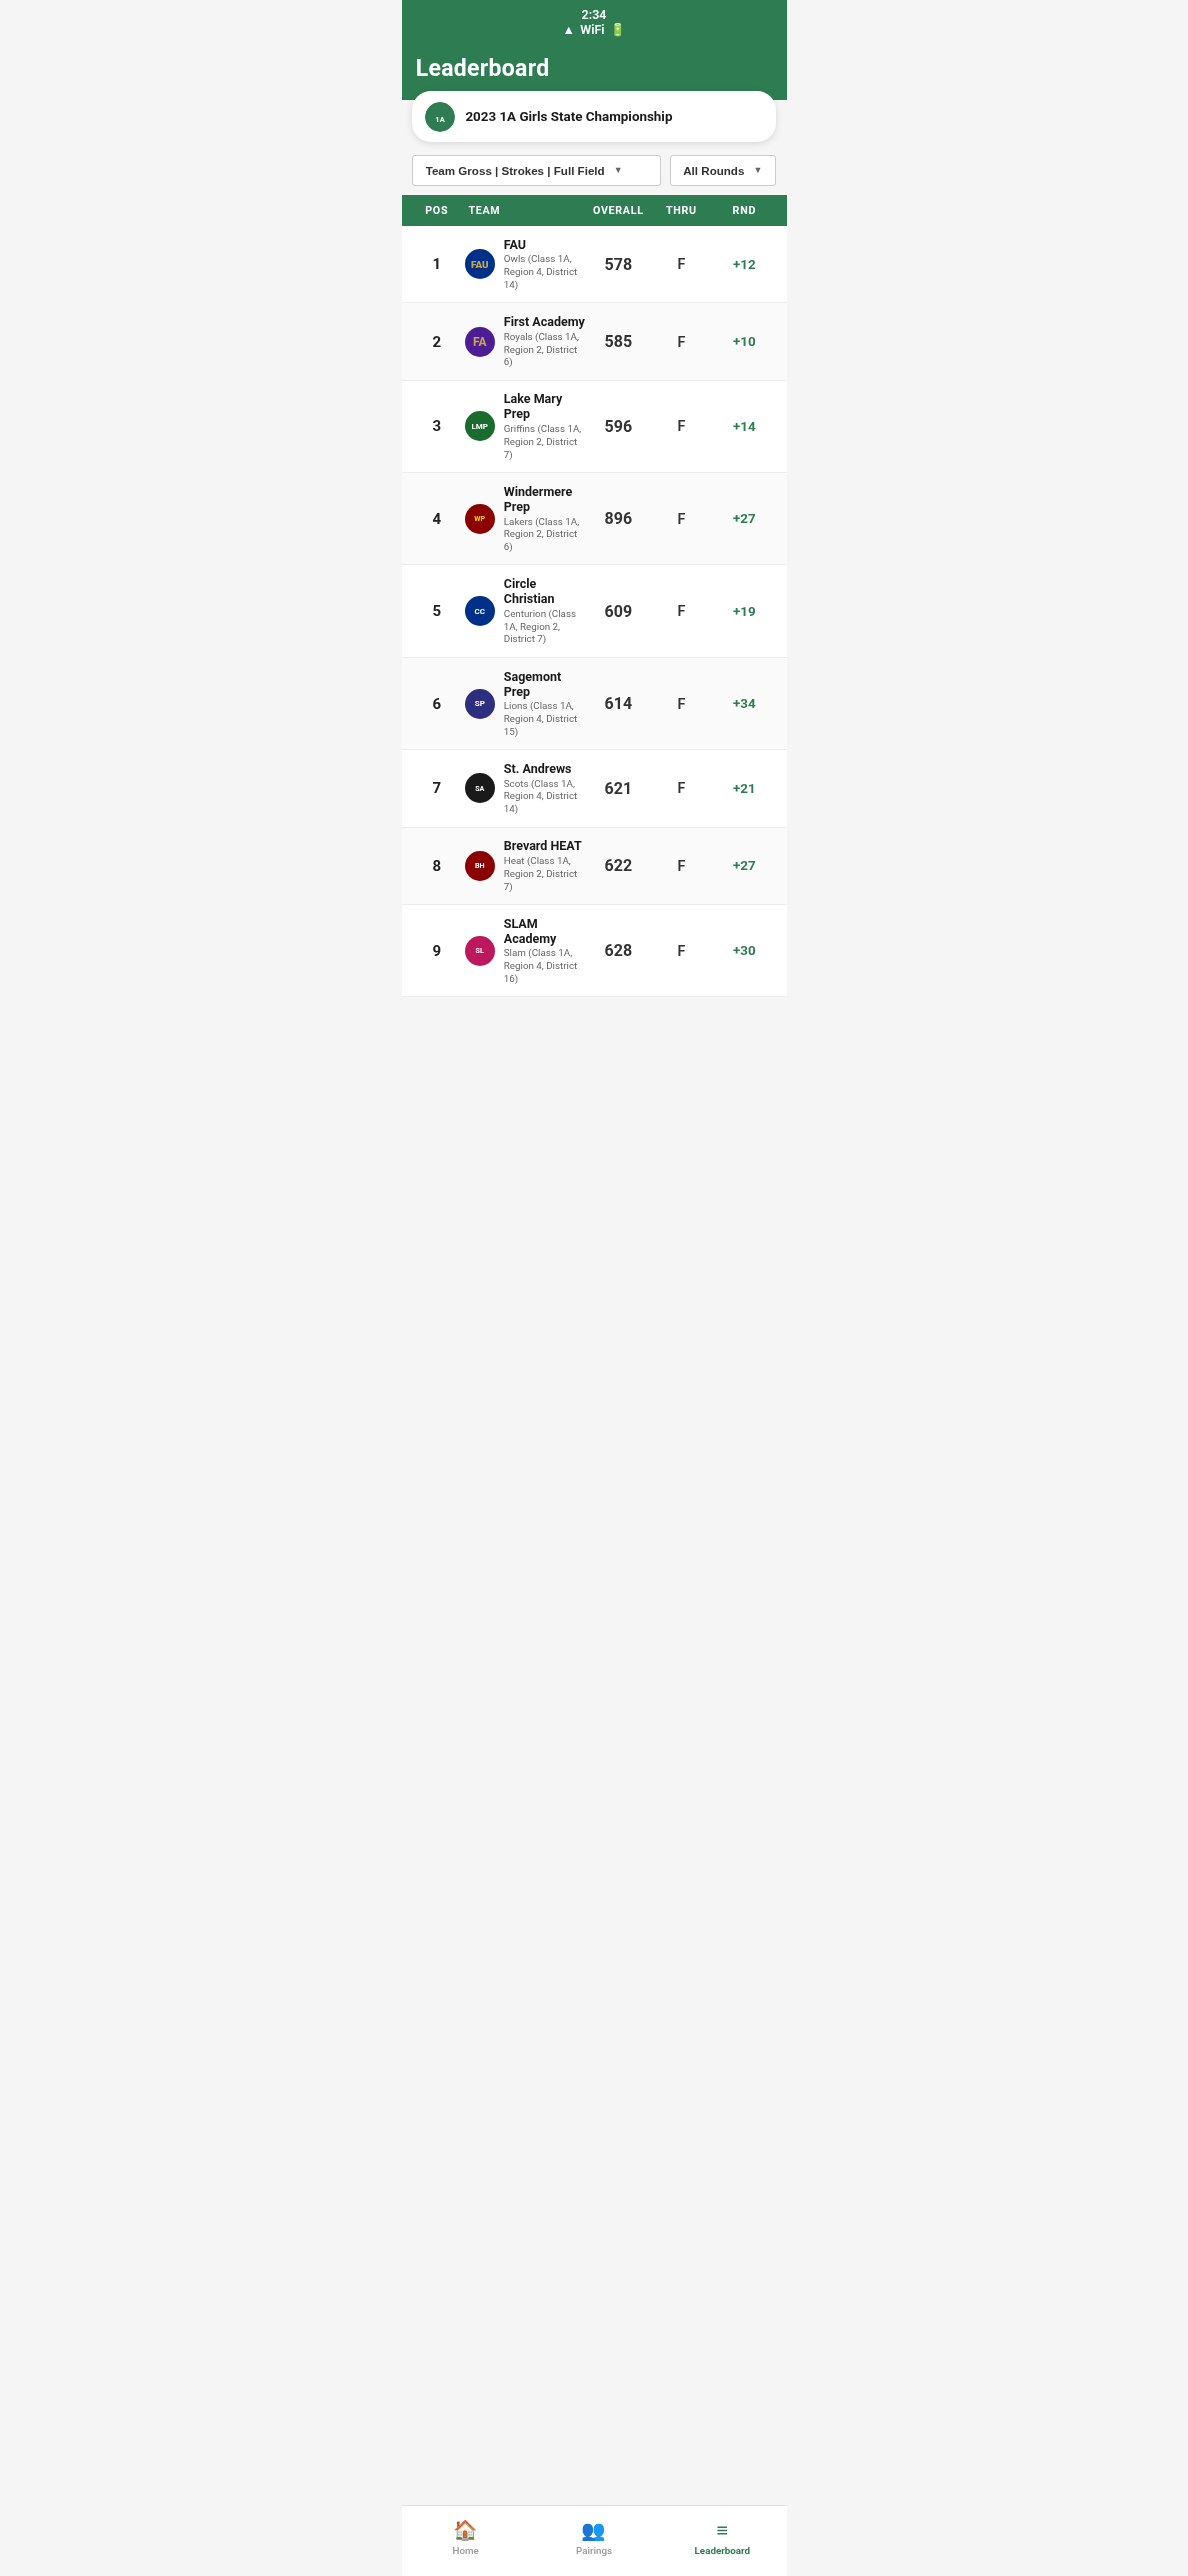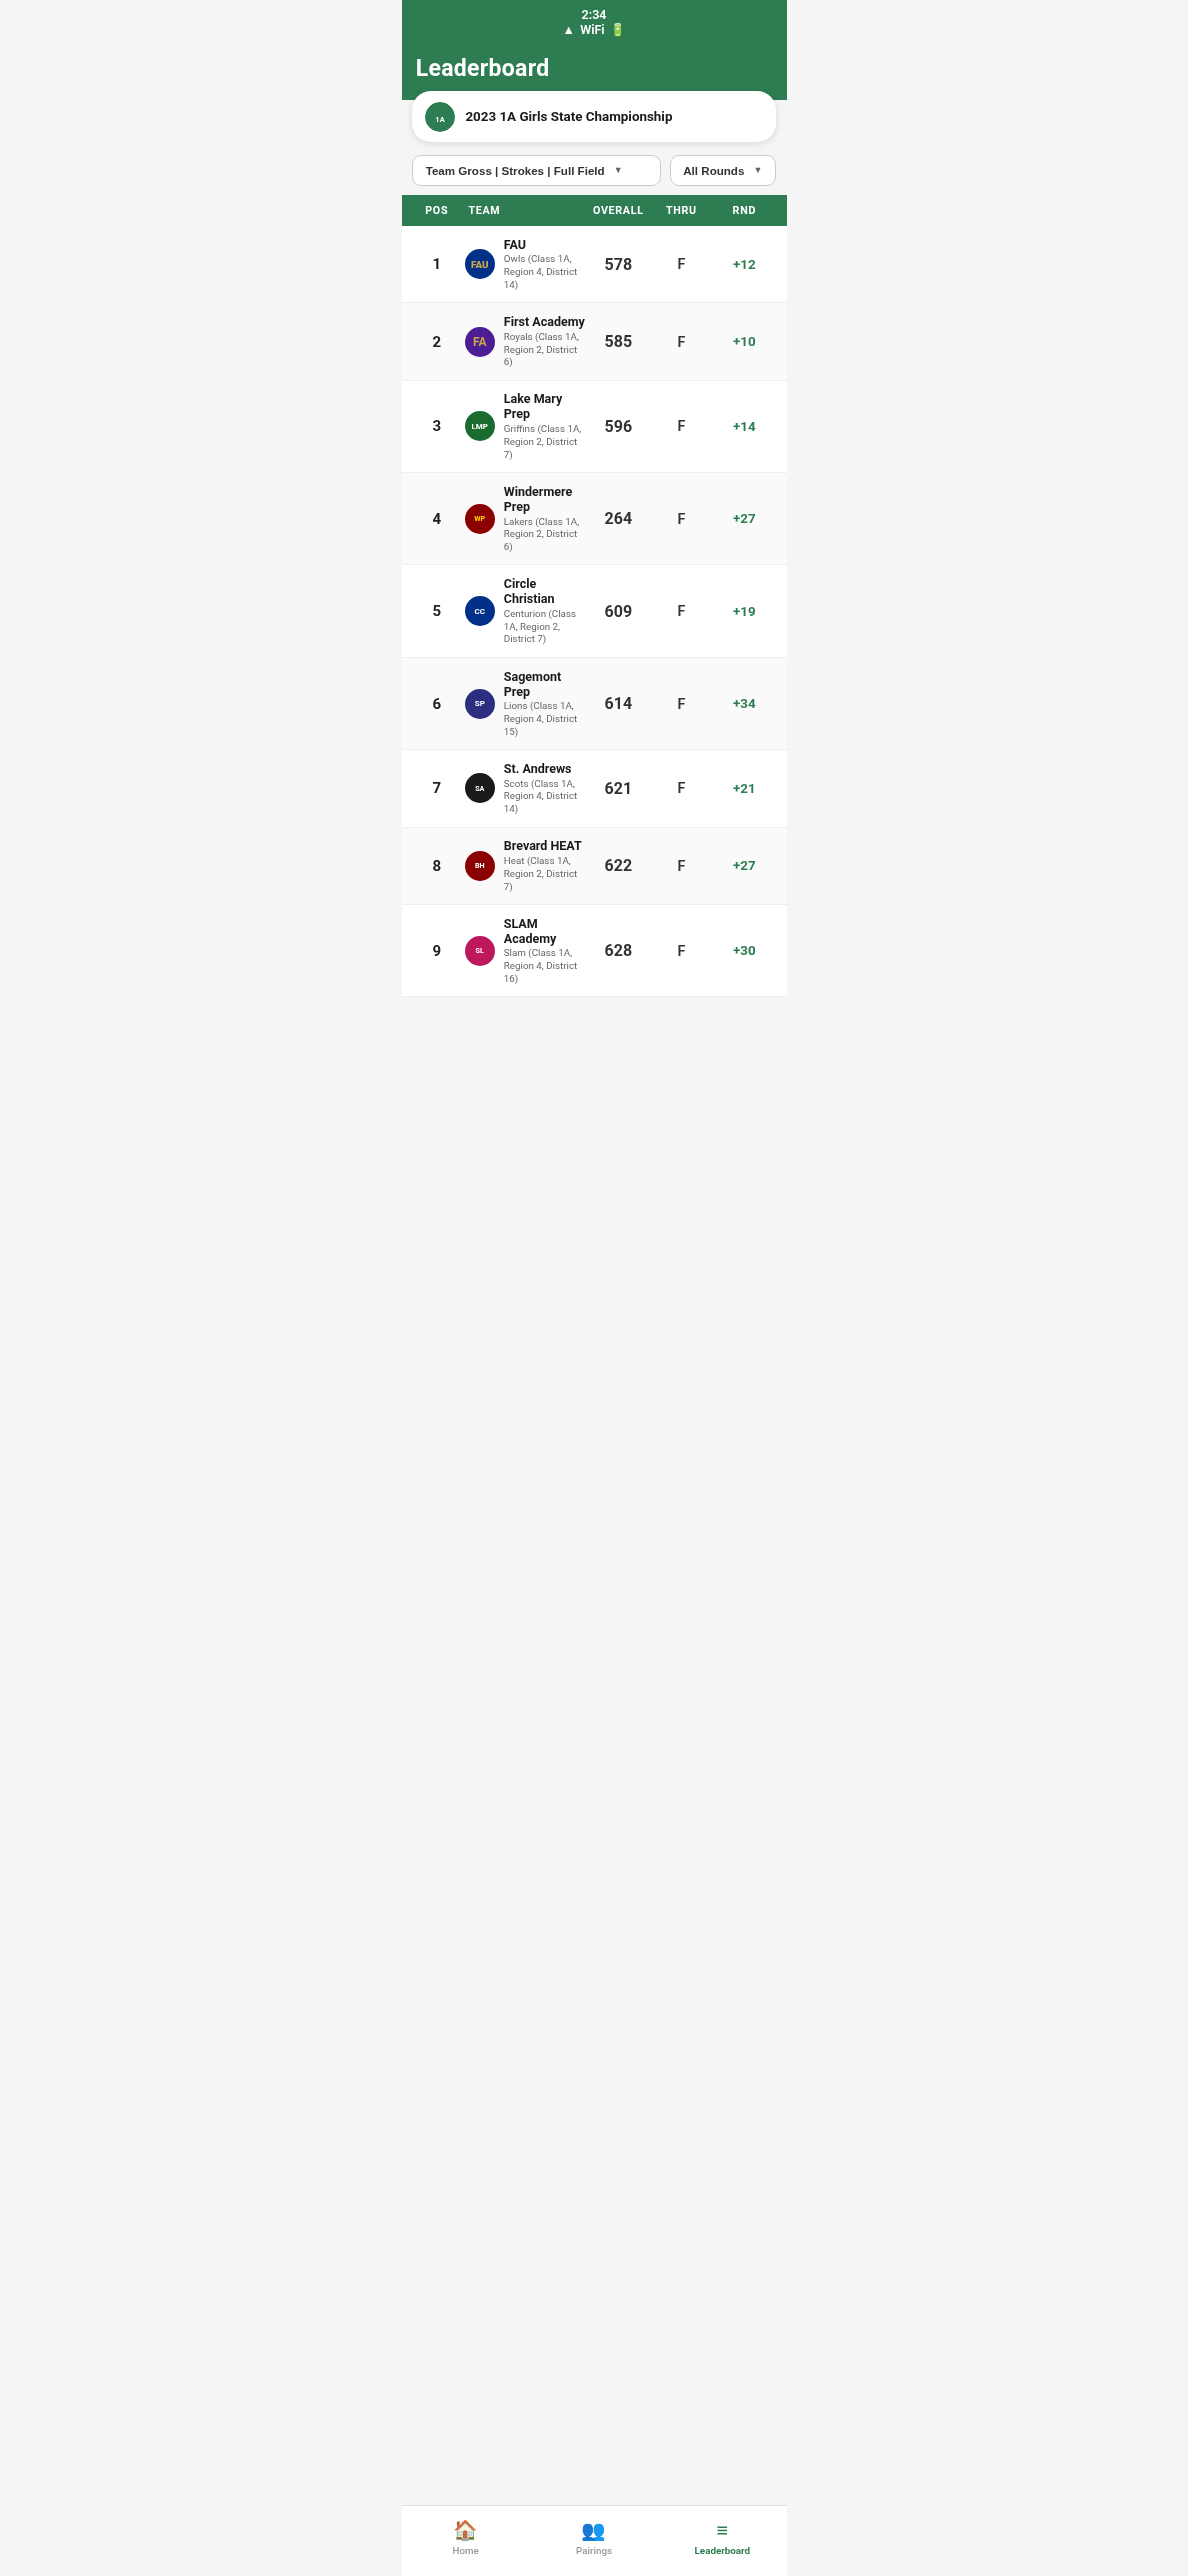--- a/index.html
+++ b/index.html
@@ -68,21 +68,21 @@
     .filters-row {
       display: flex;
       gap: 9px;
       padding: 12.5px 10.7px 9px 10.7px;
     }
     .filter-btn {
       display: flex;
       align-items: center;
       gap: 5.4px;
       border: 1.3px solid #ccc;
-      border-radius: 9px;
+      border-radius: 3px;
       padding: 8px 12.5px;
       background: white;
       font-size: 11.6px;
       font-weight: 600;
       color: #333;
       cursor: pointer;
     }
     .filter-btn.wide { flex: 1; }
     .filter-btn.narrow { flex: 0 0 auto; }
     .chevron-down { font-size: 9px; color: #666; margin-left: 3.6px; }
@@ -295,21 +295,21 @@
     </div>
     <div class="team-row">
       <div class="pos-cell">4</div>
       <div class="team-cell">
         <div class="team-logo logo-wp">WP</div>
         <div class="team-info">
           <span class="team-name">Windermere Prep</span>
           <span class="team-subtitle">Lakers (Class 1A, Region 2, District 6)</span>
         </div>
       </div>
-      <div class="overall-cell">264</div>
+      <div class="overall-cell">896</div>
       <div class="thru-cell">F</div>
       <div class="rnd-cell">+27</div>
     </div>
     <div class="team-row">
       <div class="pos-cell">5</div>
       <div class="team-cell">
         <div class="team-logo logo-cc">CC</div>
         <div class="team-info">
           <span class="team-name">Circle Christian</span>
           <span class="team-subtitle">Centurion (Class 1A, Region 2, District 7)</span>

